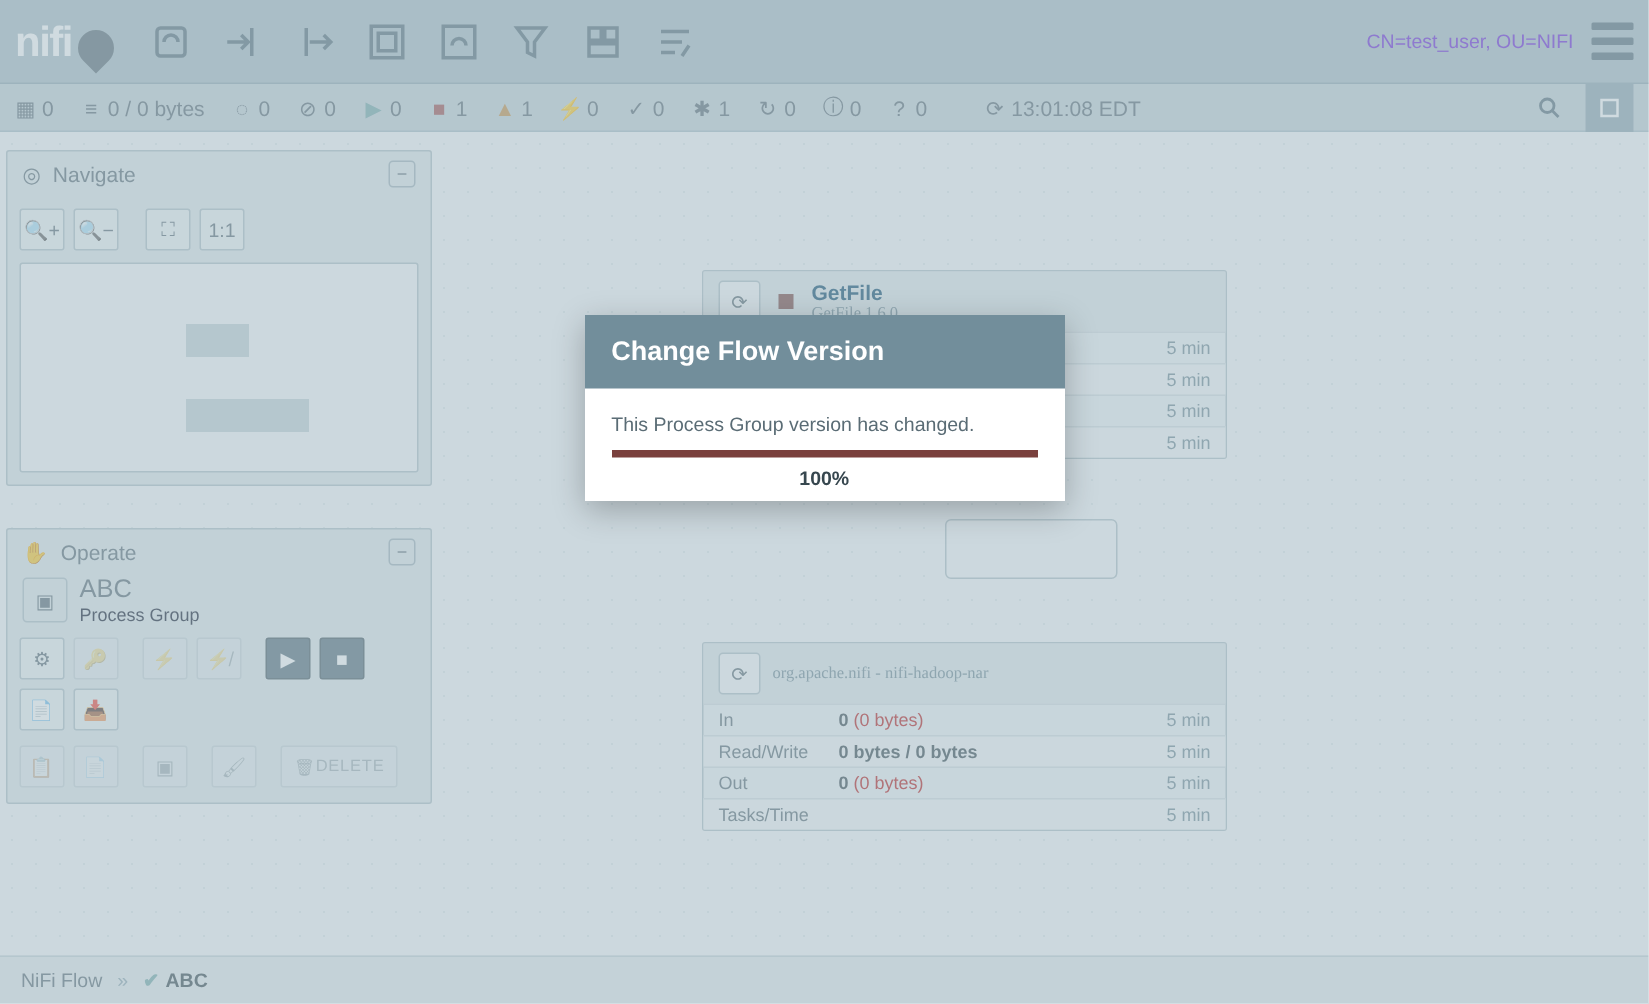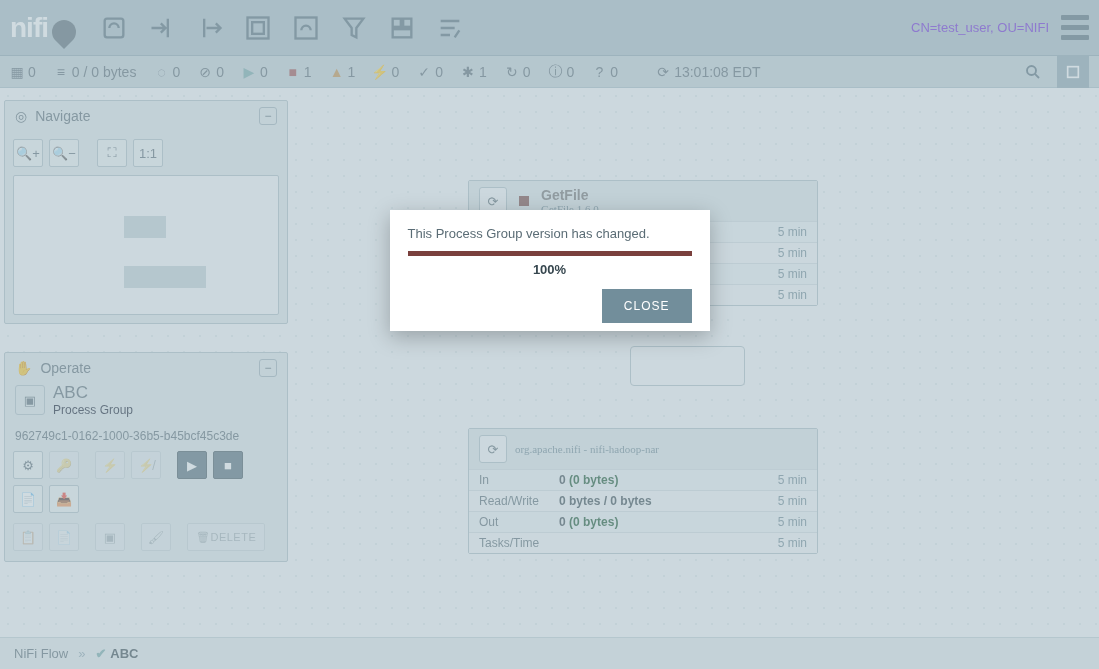--- a/index.html
+++ b/index.html
@@ -130,32 +130,32 @@
     width: 350px;
     background: #eef3f5;
     border: 1px solid #b0c0c7;
     border-radius: 2px;
   }
   .proc-header {
     display:flex; align-items:center; gap:8px; padding:6px 10px;
     background:#dfe8eb;
   }
   .proc-header .proc-ic { width:28px; height:28px; background:#f7f9fa; border:1px solid #b0c0c7; border-radius:3px; display:flex; align-items:center; justify-content:center;}
-  .proc-header .proc-name { font-size:14px; color:#737373; font-weight:bold; }
+  .proc-header .proc-name { font-size:14px; color:#0c4a6e; font-weight:bold; }
   .proc-header .proc-type { font-size:11px; color:#6f8a95;font-family:Liberation Serif, serif; }
   .proc-header .proc-status { width:10px; height:10px; background:#7b4844; margin-left:4px; margin-right:4px;}
   .proc-stats { }
   .proc-row {
     display:flex; justify-content:space-between; padding:3px 10px; font-size:12px;
     border-top:1px solid #d4dee2;
   }
   .proc-row:nth-child(even){ background:#f3f7f8;}
   .proc-row .k { flex:0 0 80px; color:#5a6c75;}
   .proc-row .v { flex:1; color:#37474f; font-weight:bold;}
-  .proc-row .v .light { font-weight:bold; color:#14532d;}
+  .proc-row .v .light { font-weight:normal; color:#b91c1c;}
   .proc-row .t { color:#6f8a95;}
 
   .proc1 { top:92px; left:468px; }
   .proc2 { top:340px; left:468px; }
 
   .connection {
     position:absolute; top:258px; left:630px; width:115px; height:40px;
     background:#f7f9fa; border:1px solid #b0c0c7; border-radius:4px;
   }
 
@@ -366,21 +366,20 @@
     </div>
     <div class="op-meta">
       <div class="op-title-row">
         <span style="width:30px;height:30px;border:1px solid #b0c0c7;border-radius:3px;display:inline-flex;align-items:center;justify-content:center;">▣</span>
         <div>
           <div class="op-title">ABC</div>
           <div class="op-sub">Process Group</div>
         </div>
       </div>
     </div>
-    <div class="op-id">962749c1-0162-1000-36b5-b45bcf45c3de</div>
     <div class="op-tools">
       <div class="tool">⚙</div>
       <div class="tool disabled">🔑</div>
       <div style="width:4px"></div>
       <div class="tool disabled">⚡</div>
       <div class="tool disabled">⚡̸</div>
       <div style="width:4px"></div>
       <div class="tool play-dark">▶</div>
       <div class="tool play-dark">■</div>
       <div style="width:4px"></div>
@@ -471,24 +470,22 @@
   <span>NiFi Flow</span>
   <span class="sep">»</span>
   <span class="cur">
       <span style="color:#7aa">✔</span>
       <span>ABC</span>
     </span>
 </div>
 
 <div class="overlay">
   <div class="dialog">
+    <div class="dialog-header">Change Flow Version</div>
     <div class="dialog-body">
       <div class="dialog-msg">This Process Group version has changed.</div>
       <div class="progress-bar">
         <div class="progress-fill"></div>
       </div>
       <div class="progress-label">100%</div>
-      <div class="dialog-footer">
-        <button class="btn">CLOSE</button>
-      </div>
     </div>
   </div>
 </div>
 
 </body></html>

